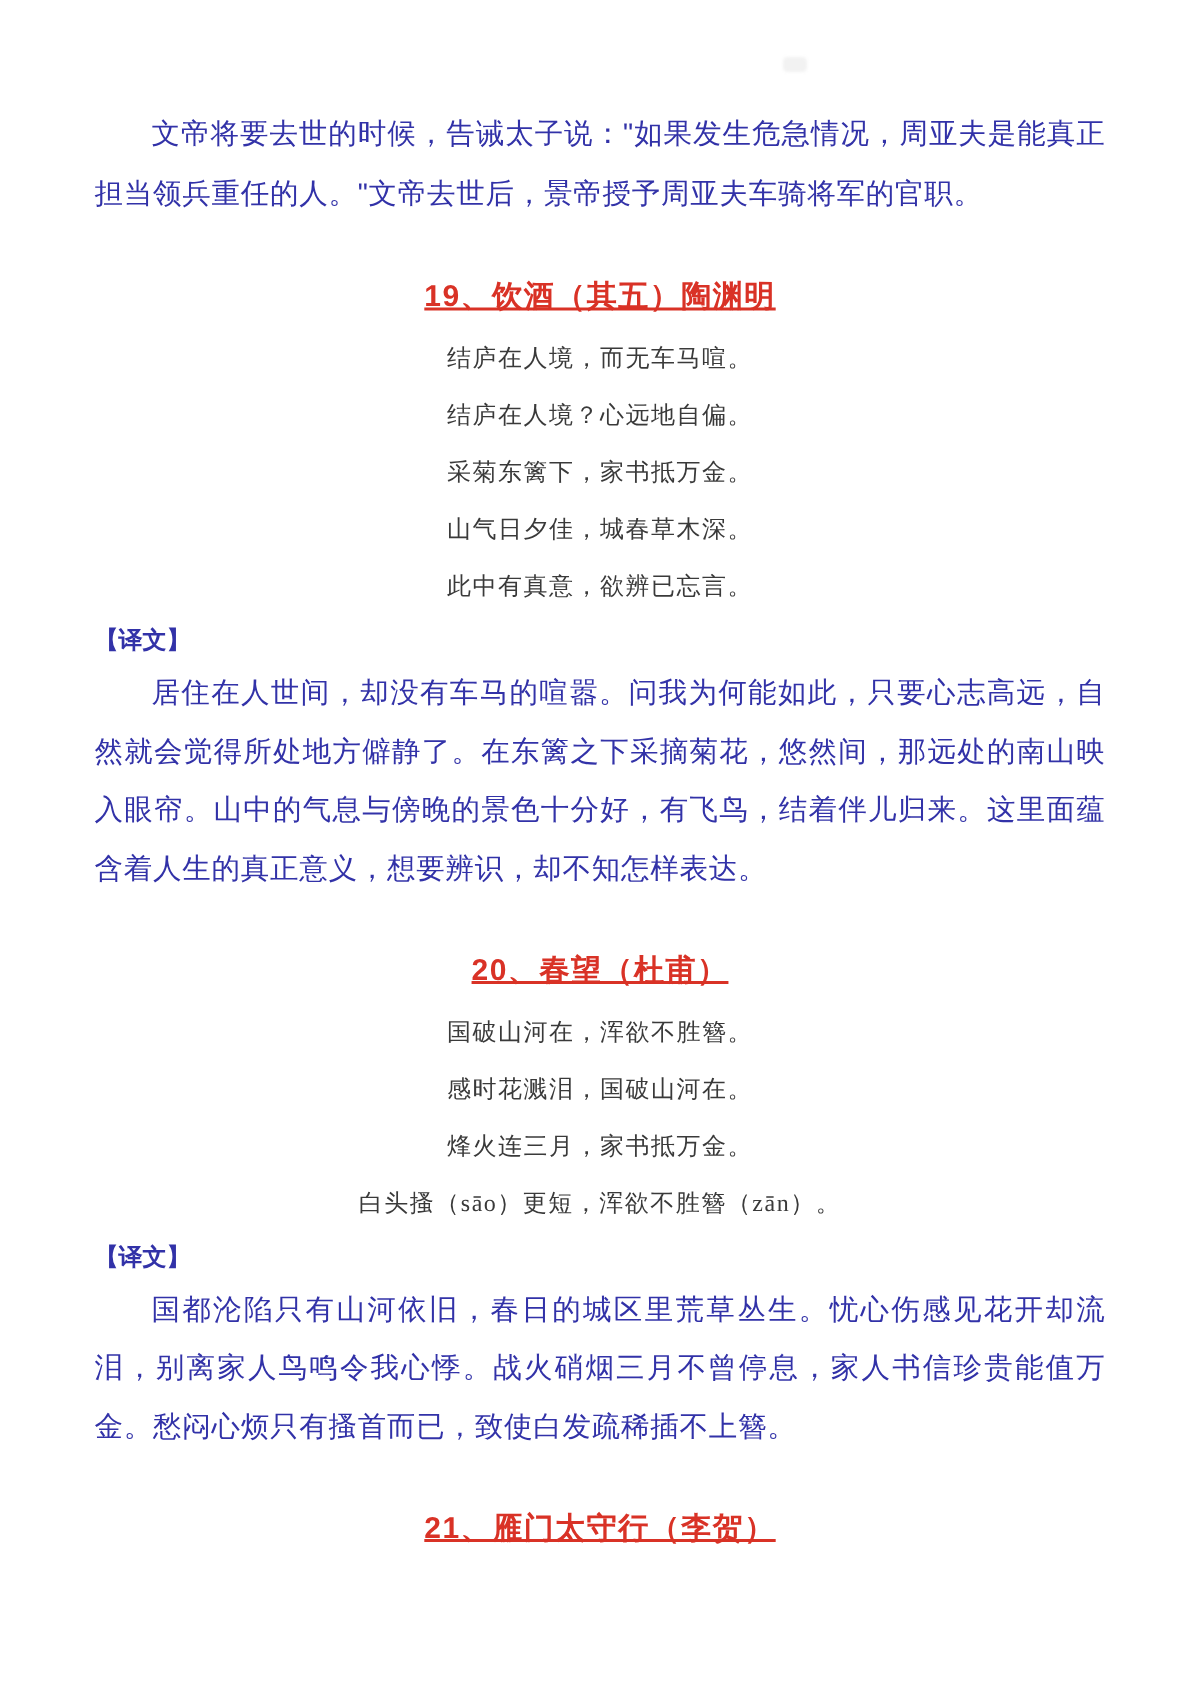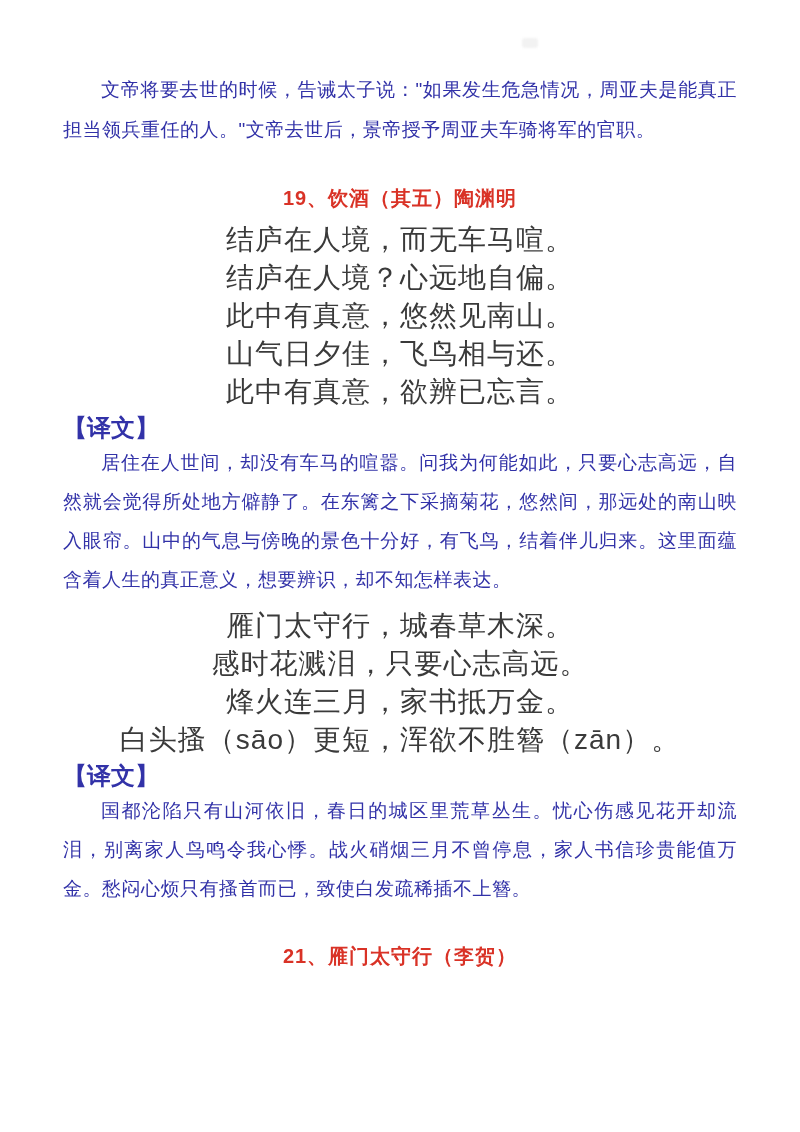--- a/index.html
+++ b/index.html
@@ -35,34 +35,36 @@
   }
   .blue { color: var(--text-blue, #3232a8); }
   .section-title {
     margin-top: 33px;
     font-size: 20px;
     line-height: 30px;
     font-weight: bold;
     text-align: center;
     color: var(--title-red, #d93226);
     letter-spacing: 1px;
+    text-decoration: underline;
   }
   .poem {
     margin-top: 8px;
     text-align: center;
   }
   .poem-line {
-    font-size: 28px;
+    font-size: 16px;
     line-height: 38px;
     color: var(--poem-dark, #3a3a3a);
     letter-spacing: 1px;
+    font-family: Liberation Serif, serif;
   }
   .yiwen-label {
     margin-top: 2px;
-    font-size: 24px;
+    font-size: 16px;
     line-height: 30px;
     font-weight: bold;
     color: var(--text-blue, #3232a8);
   }
   .trans {
     line-height: 39px;
   }
 </style>
 </head>
 <body>
@@ -71,32 +73,33 @@
 
   <div class="watermark"></div>
 
   <p class="para blue">文帝将要去世的时候，告诫太子说："如果发生危急情况，周亚夫是能真正担当领兵重任的人。"文帝去世后，景帝授予周亚夫车骑将军的官职。</p>
 
   <section>
     <h2 class="section-title">19、饮酒（其五）陶渊明</h2>
     <div class="poem">
       <div class="poem-line">结庐在人境，而无车马喧。</div>
       <div class="poem-line">结庐在人境？心远地自偏。</div>
-      <div class="poem-line">此中有真意，悠然见南山。</div>
-      <div class="poem-line">山气日夕佳，飞鸟相与还。</div>
+      <div class="poem-line">采菊东篱下，家书抵万金。</div>
+      <div class="poem-line">山气日夕佳，城春草木深。</div>
       <div class="poem-line">此中有真意，欲辨已忘言。</div>
     </div>
     <div class="yiwen-label">【译文】</div>
     <p class="para blue trans">居住在人世间，却没有车马的喧嚣。问我为何能如此，只要心志高远，自然就会觉得所处地方僻静了。在东篱之下采摘菊花，悠然间，那远处的南山映入眼帘。山中的气息与傍晚的景色十分好，有飞鸟，结着伴儿归来。这里面蕴含着人生的真正意义，想要辨识，却不知怎样表达。</p>
   </section>
 
   <section>
+    <h2 class="section-title">20、春望（杜甫）</h2>
     <div class="poem">
-      <div class="poem-line">雁门太守行，城春草木深。</div>
-      <div class="poem-line">感时花溅泪，只要心志高远。</div>
+      <div class="poem-line">国破山河在，浑欲不胜簪。</div>
+      <div class="poem-line">感时花溅泪，国破山河在。</div>
       <div class="poem-line">烽火连三月，家书抵万金。</div>
       <div class="poem-line">白头搔（sāo）更短，浑欲不胜簪（zān）。</div>
     </div>
     <div class="yiwen-label">【译文】</div>
     <p class="para blue trans">国都沦陷只有山河依旧，春日的城区里荒草丛生。忧心伤感见花开却流泪，别离家人鸟鸣令我心悸。战火硝烟三月不曾停息，家人书信珍贵能值万金。愁闷心烦只有搔首而已，致使白发疏稀插不上簪。</p>
   </section>
 
   <section>
     <h2 class="section-title">21、雁门太守行（李贺）</h2>
   </section>

